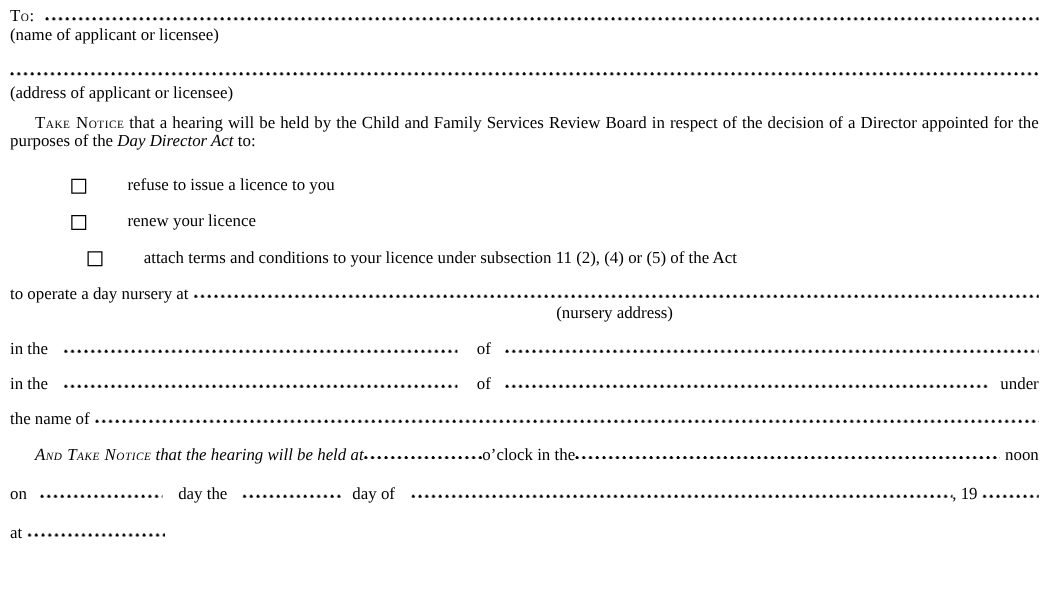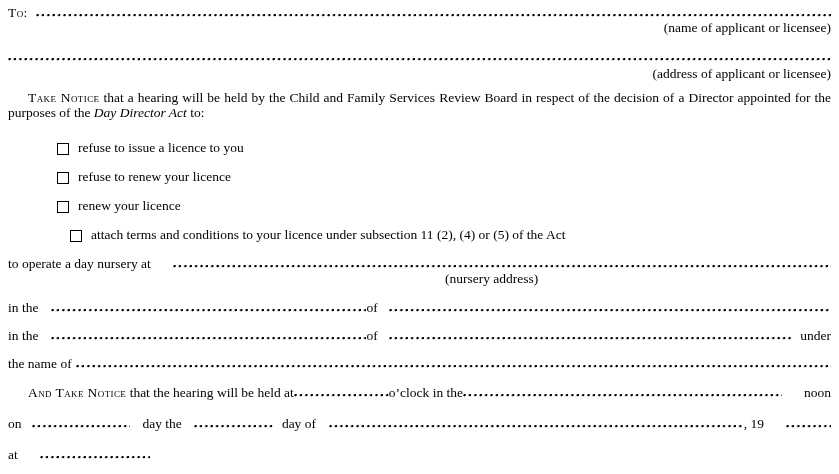--- a/index.html
+++ b/index.html
@@ -8,62 +8,62 @@
     width: 839px; height: 474px;
     font-family: "Liberation Serif", serif;
     font-size: 13.5px;
     line-height: 15px;
     color: #000;
     overflow: hidden;
   }
   .page { padding: 5px 8px 0 8px; width: 839px; height: 426px; }
 
   .line { display: flex; align-items: baseline; white-space: pre; }
-  .seg { white-space: pre; }
+  .seg { white-space: pre; font-style: italic; }
 
   
   .dots {
     height: 4px;
     background-image: radial-gradient(circle at 1.6px 2.2px, #000 1.05px, rgba(0,0,0,0) 1.45px);
     background-size: 5.4px 4px;
     background-repeat: repeat-x;
     background-position: left bottom;
   }
   .fill { flex: 1 1 auto; }
   .w45  { flex: 0 0 45px; }
   .w80  { flex: 0 0 80px; }
   .w95  { flex: 0 0 95px; }
   .w98  { flex: 0 0 98px; }
   .w110 { flex: 0 0 110px; }
   .w315 { flex: 0 0 315px; }
 
-  .ml4 { margin-left: 4px; } .ml6 { margin-left: 22px; } .ml8 { margin-left: 8px; }
+  .ml4 { margin-left: 4px; } .ml6 { margin-left: 4px; } .ml8 { margin-left: 8px; }
   .ml10 { margin-left: 10px; } .ml12 { margin-left: 12px; } .ml13 { margin-left: 13px; }
-  .ml15 { } .mr11 { margin-right: 11px; }
+  .ml15 { margin-left: 15px; } .mr11 { margin-right: 11px; }
 
   .mt5  { margin-top: 5px; }
   .mt13 { margin-top: 13px; }
   .mt14 { margin-top: 14px; }
   .mt16 { margin-top: 16px; }
   .mt22 { margin-top: 22px; }
 
   .sc { font-variant: small-caps; letter-spacing: 0.4px; }
   .caption { line-height: 15px; }
-  .center { text-align: right; }
+  .center { text-align: left; }
   .street-cap { padding-left: 437px; }
 
   .para {
     margin-top: 9px;
     text-indent: 20px;
     text-align: justify;
   }
   .indent { margin-left: 20px; }
 
   .cblist { margin-top: 20px; margin-left: 49px; }
-  .cbitem { display: flex; align-items: baseline; margin-bottom: 14px; white-space: pre; }
+  .cbitem { display: flex; align-items: baseline; margin-bottom: 14px; white-space: pre; gap: 24px; }
   .cbitem:last-child { margin-bottom: 0; padding-left: 13px; }
   .cbox {
     flex: 0 0 12px;
     width: 12px; height: 12px;
     border: 1.4px solid #000;
     align-self: center;
     margin-right: 9px;
     position: relative; top: 1px;
   }
 </style>
@@ -82,24 +82,20 @@
     <span class="dots fill"></span>
   </div>
   <div class="caption center mt5">(address of applicant or licensee)</div>
 
   <p class="para"><span class="sc">Take Notice</span><span> that a hearing will be held by the Child and Family Services Review Board in respect of the decision of a Director appointed for the purposes of the </span><i>Day Director Act</i><span> to:</span></p>
 
   <div class="cblist">
     <div class="cbitem">
       <span class="cbox"></span>
       <span>refuse to issue a licence to you</span>
-    </div>
-    <div class="cbitem">
-      <span class="cbox"></span>
-      <span>refuse to renew your licence</span>
     </div>
     <div class="cbitem">
       <span class="cbox"></span>
       <span>renew your licence</span>
     </div>
     <div class="cbitem">
       <span class="cbox"></span>
       <span>attach terms and conditions to your licence under subsection 11 (2), (4) or (5) of the Act</span>
     </div>
   </div>

